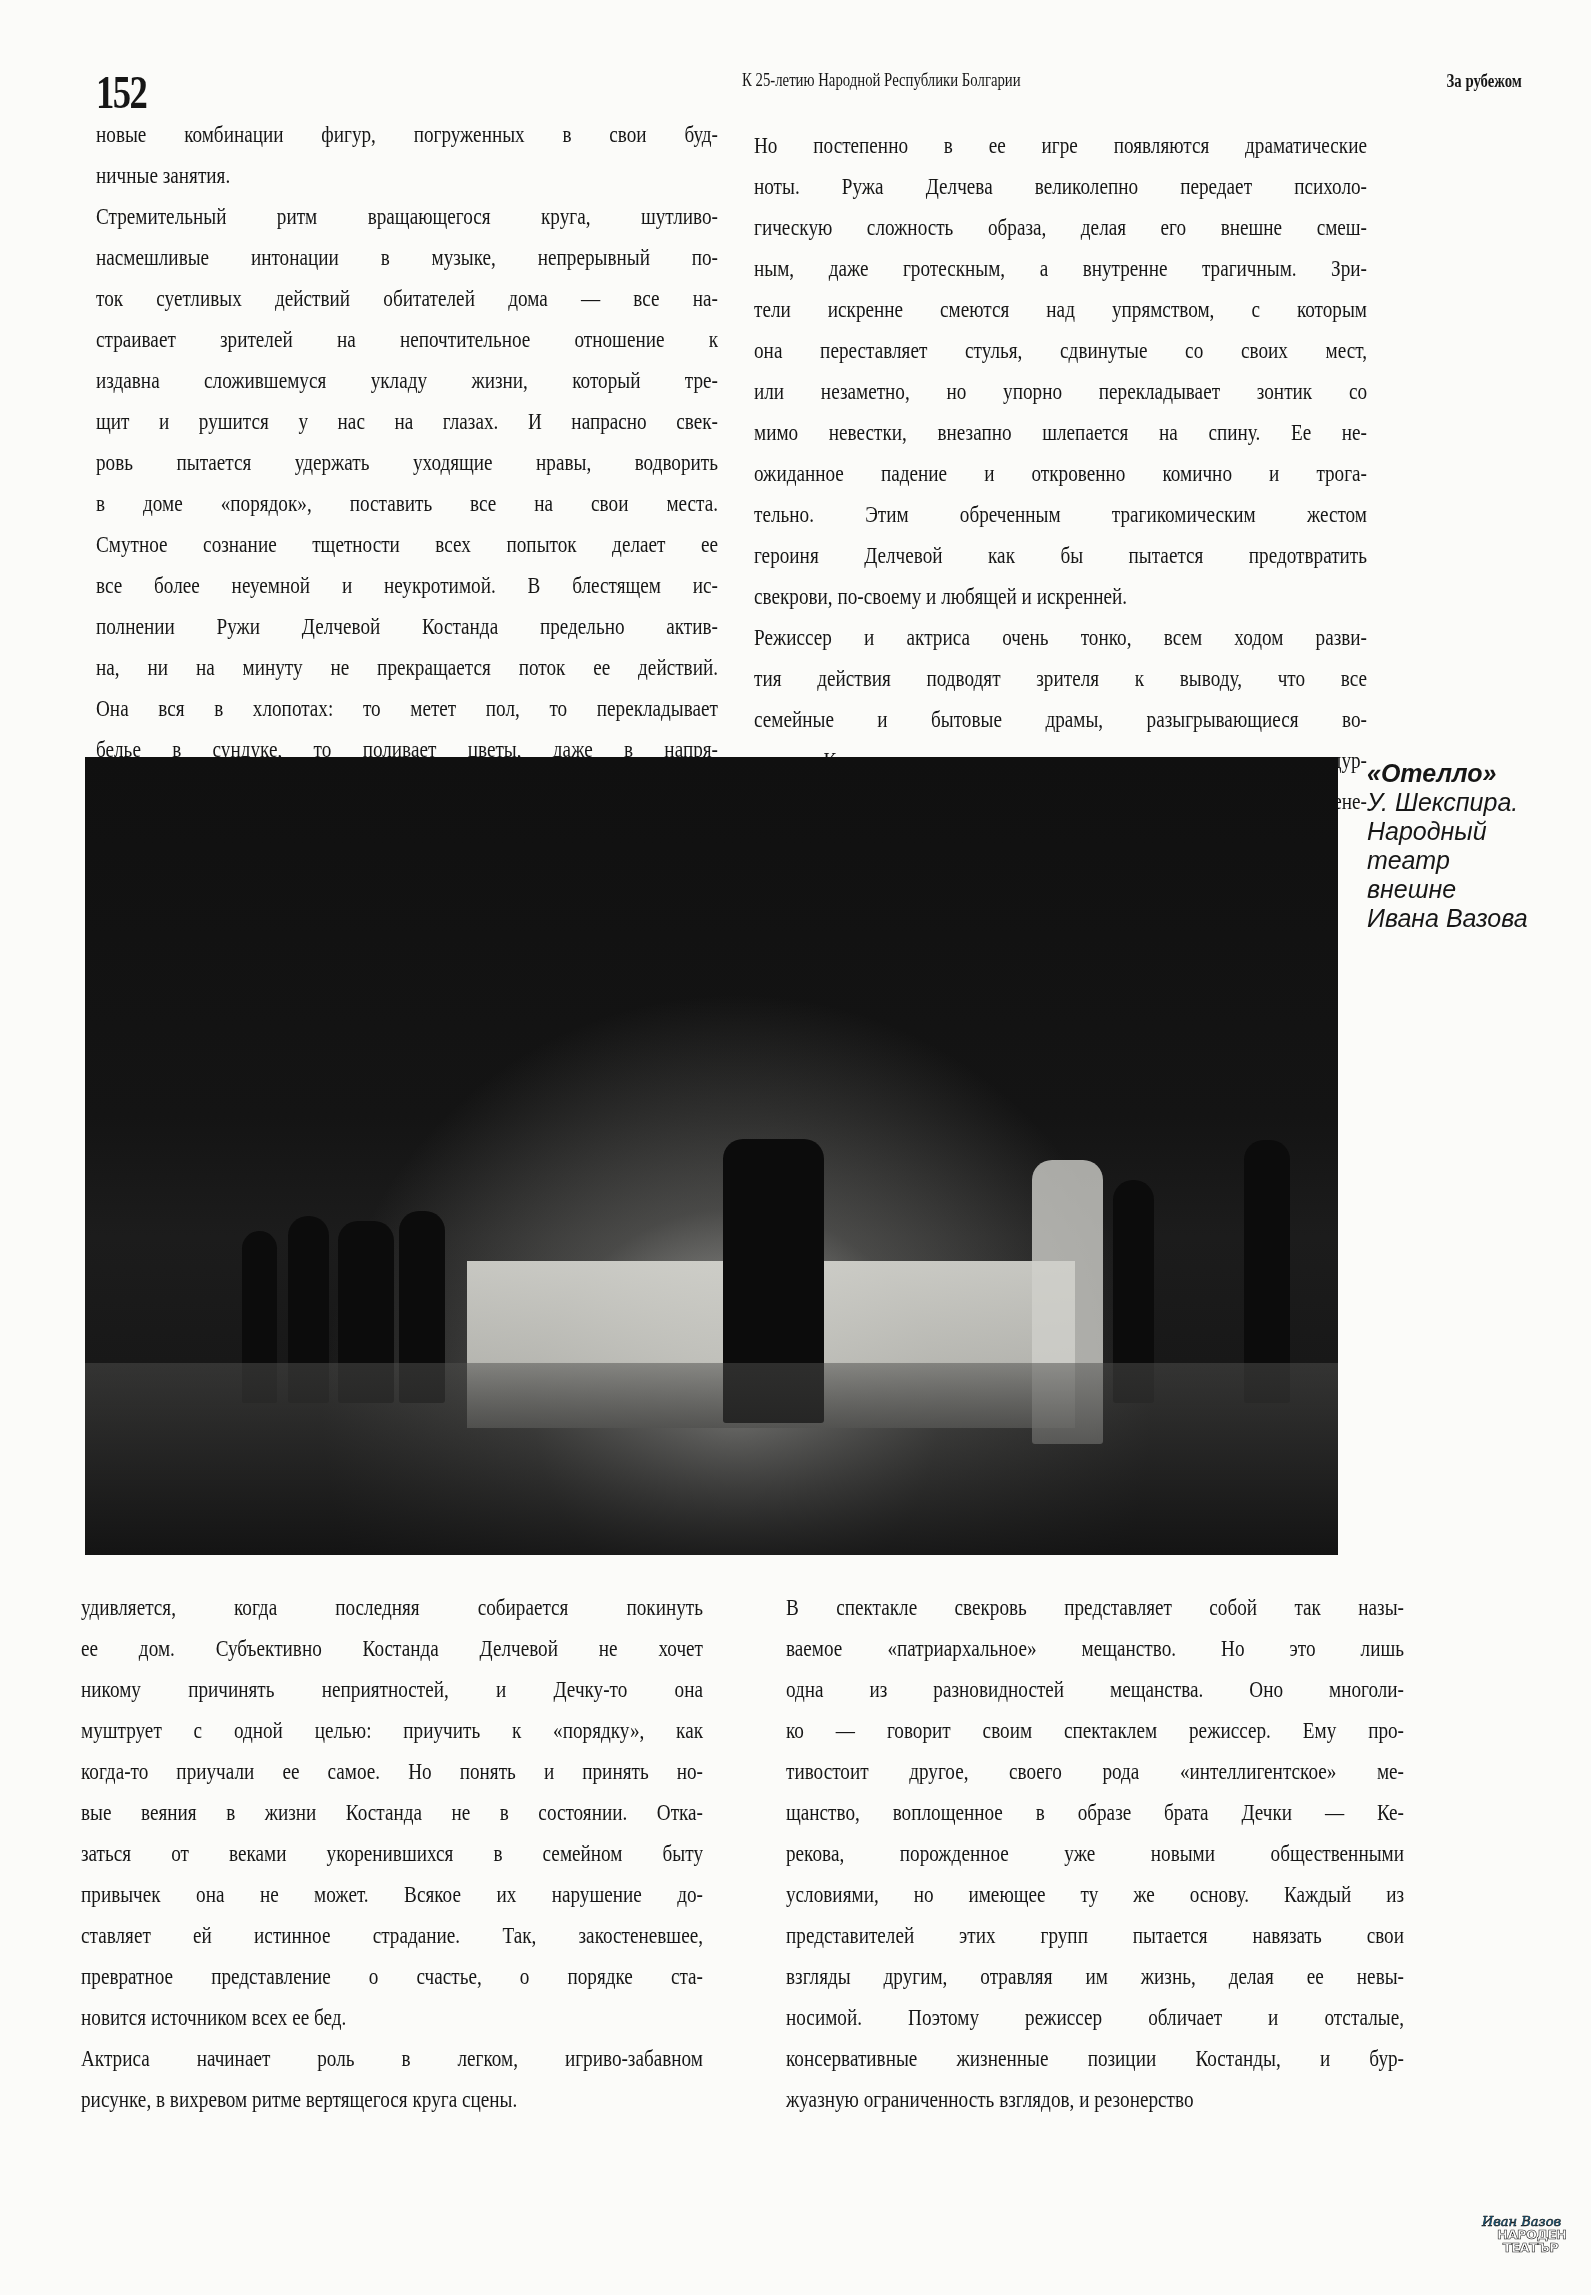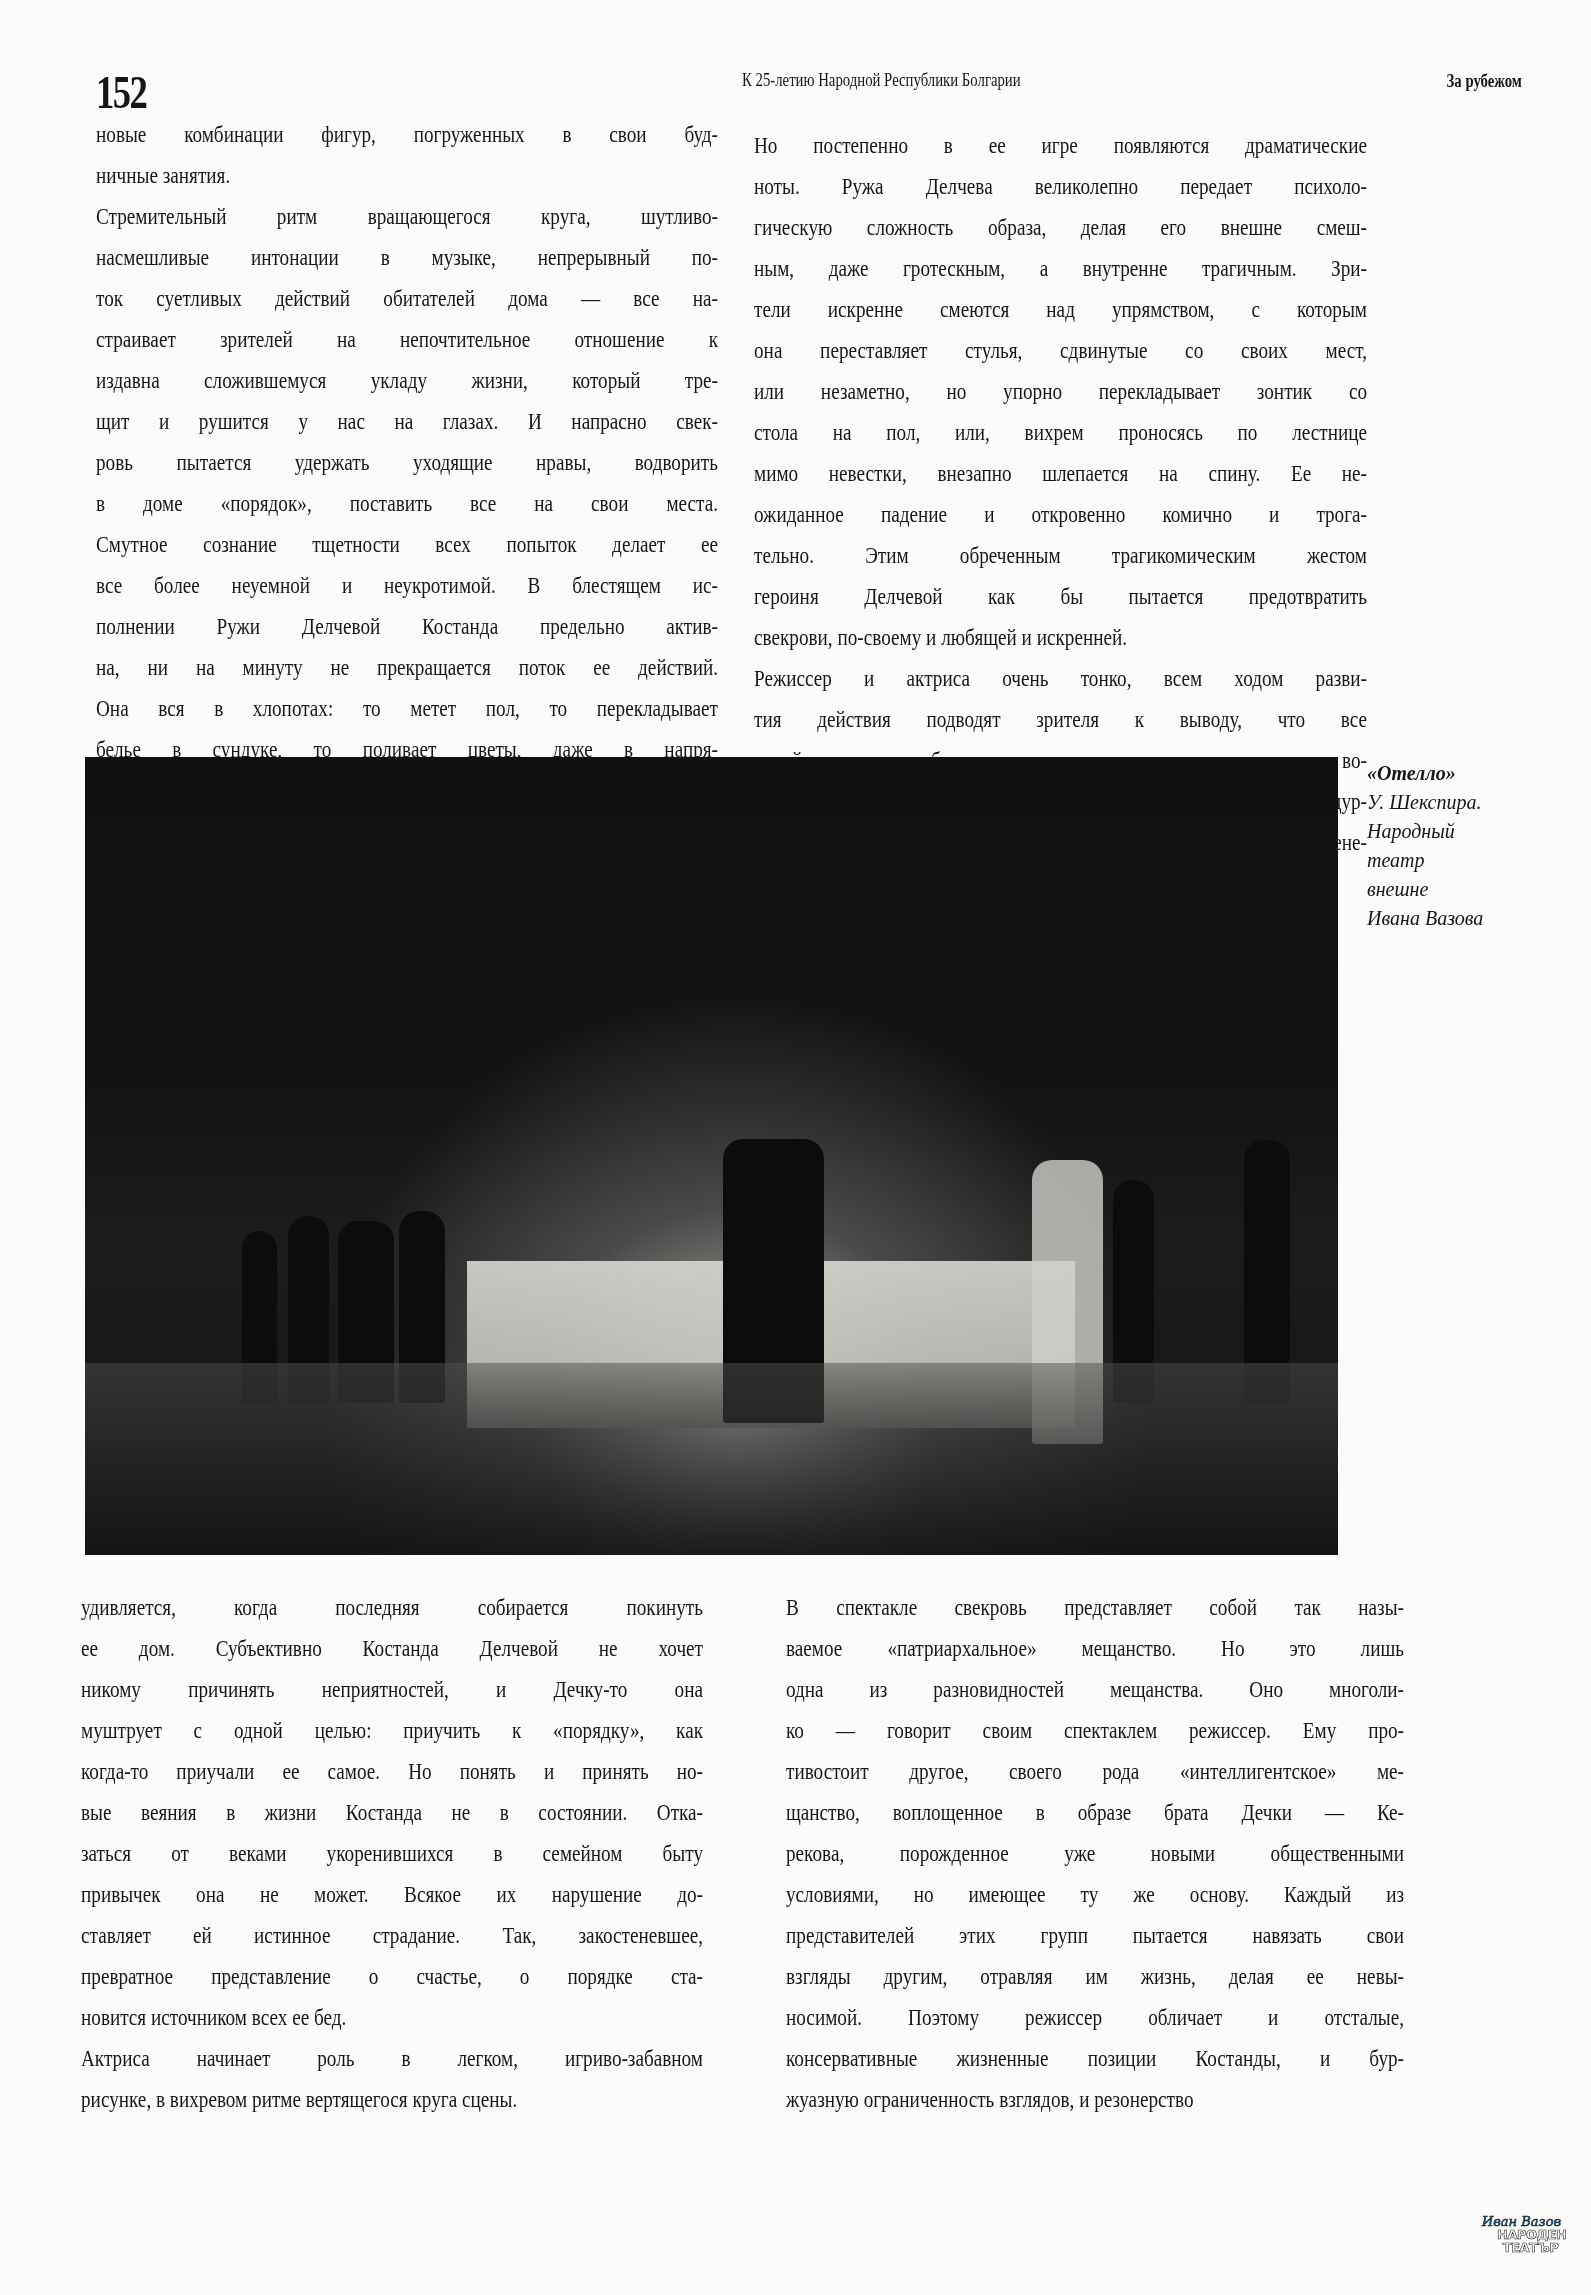--- a/index.html
+++ b/index.html
@@ -69,22 +69,22 @@
   .photo .figure {
     position: absolute; bottom: 152px; background: #0c0c0c; border-radius: 20px 20px 3px 3px;
   }
   .photo .figure.light { background: #cfcfca; }
   .photo .floor {
     position: absolute; left: 0; right: 0; bottom: 0; height: 192px;
     background: linear-gradient(180deg, rgba(80,80,78,0.5), rgba(20,20,20,0.9));
   }
   .caption {
     position: absolute; left: 1367px; top: 759px;
-    font-size: 20px; font-style: italic; line-height: 29px;
-    font-family: Liberation Serif, serif;
+    font-size: 25px; font-style: italic; line-height: 29px;
+    font-family: Liberation Sans, sans-serif;
   }
   .caption .c-title { font-weight: bold; }
   .caption .c-line { display: block; white-space: nowrap; }
   .logo {
     position: absolute; left: 1479px; top: 2215px; width: 85px; text-align: center;
   }
   .logo .script {
     font-family: "DejaVu Serif", serif; font-style: italic; font-size: 13px;
     color: #0369a1; -webkit-text-stroke: 0.6px #222; display: block; line-height: 13px;
   }
@@ -123,21 +123,20 @@
     <span class="line last"><span class="line-inner">непрерывно читает нравоучения невестке и искренне</span></span>
   </div>
 <div class="col col-top-right" id="tr">
     <span class="line"><span class="line-inner">Но постепенно в ее игре появляются драматические</span></span>
     <span class="line"><span class="line-inner">ноты. Ружа Делчева великолепно передает психоло-</span></span>
     <span class="line"><span class="line-inner">гическую сложность образа, делая его внешне смеш-</span></span>
     <span class="line"><span class="line-inner">ным, даже гротескным, а внутренне трагичным. Зри-</span></span>
     <span class="line"><span class="line-inner">тели искренне смеются над упрямством, с которым</span></span>
     <span class="line"><span class="line-inner">она переставляет стулья, сдвинутые со своих мест,</span></span>
     <span class="line"><span class="line-inner">или незаметно, но упорно перекладывает зонтик со</span></span>
-    <span class="line"><span class="line-inner">стола на пол, или, вихрем проносясь по лестнице</span></span>
     <span class="line"><span class="line-inner">мимо невестки, внезапно шлепается на спину. Ее не-</span></span>
     <span class="line"><span class="line-inner">ожиданное падение и откровенно комично и трога-</span></span>
     <span class="line"><span class="line-inner">тельно. Этим обреченным трагикомическим жестом</span></span>
     <span class="line"><span class="line-inner">героиня Делчевой как бы пытается предотвратить</span></span>
     <span class="line last"><span class="line-inner">свекрови, по-своему и любящей и искренней.</span></span>
     <span class="line"><span class="line-inner">Режиссер и актриса очень тонко, всем ходом разви-</span></span>
     <span class="line"><span class="line-inner">тия действия подводят зрителя к выводу, что все</span></span>
     <span class="line"><span class="line-inner">семейные и бытовые драмы, разыгрывающиеся во-</span></span>
     <span class="line"><span class="line-inner">круг Костанды, происходят не в результате ее дур-</span></span>
     <span class="line"><span class="line-inner">ного характера, а потому, что сам быт — закостене-</span></span>

